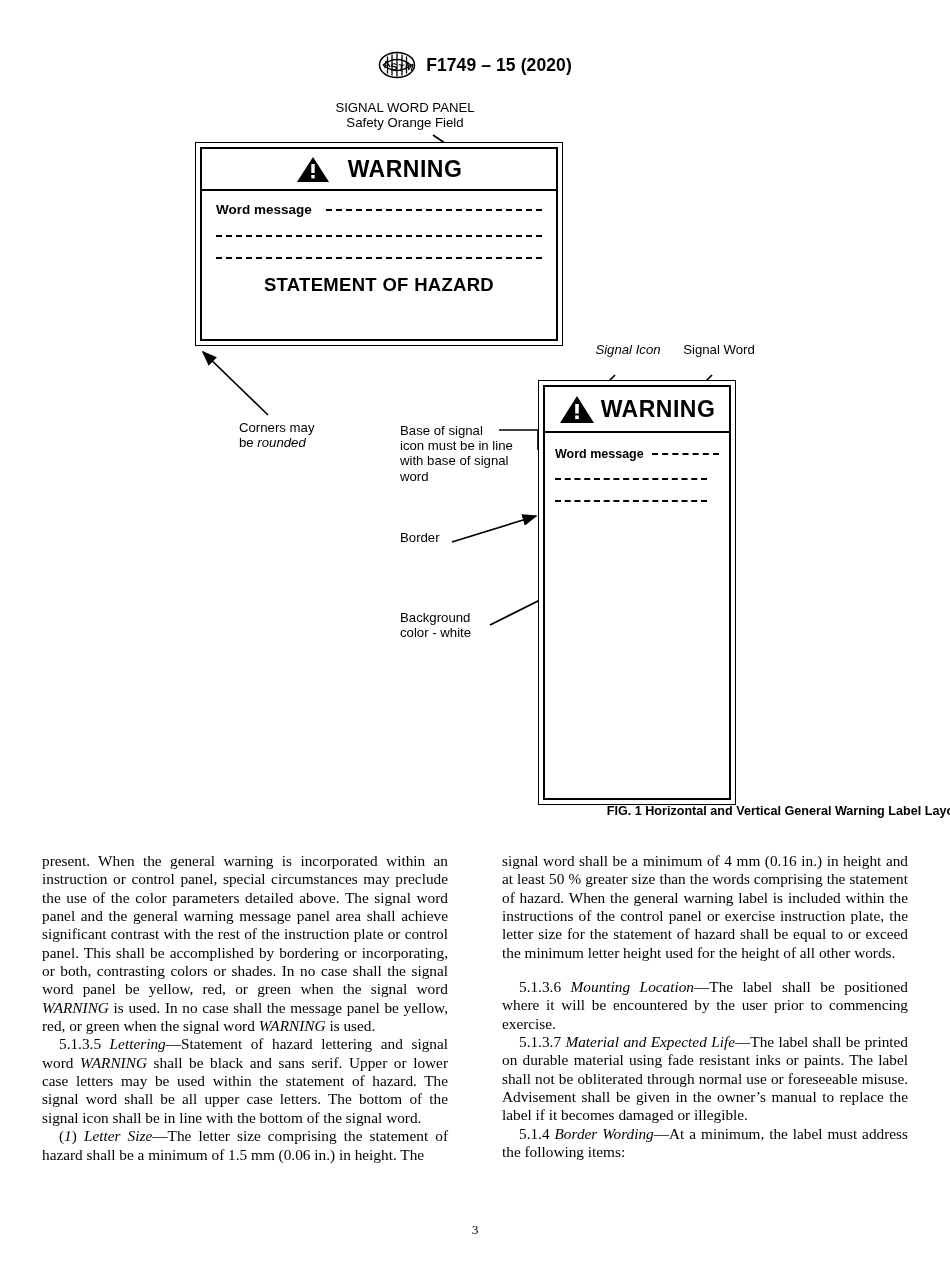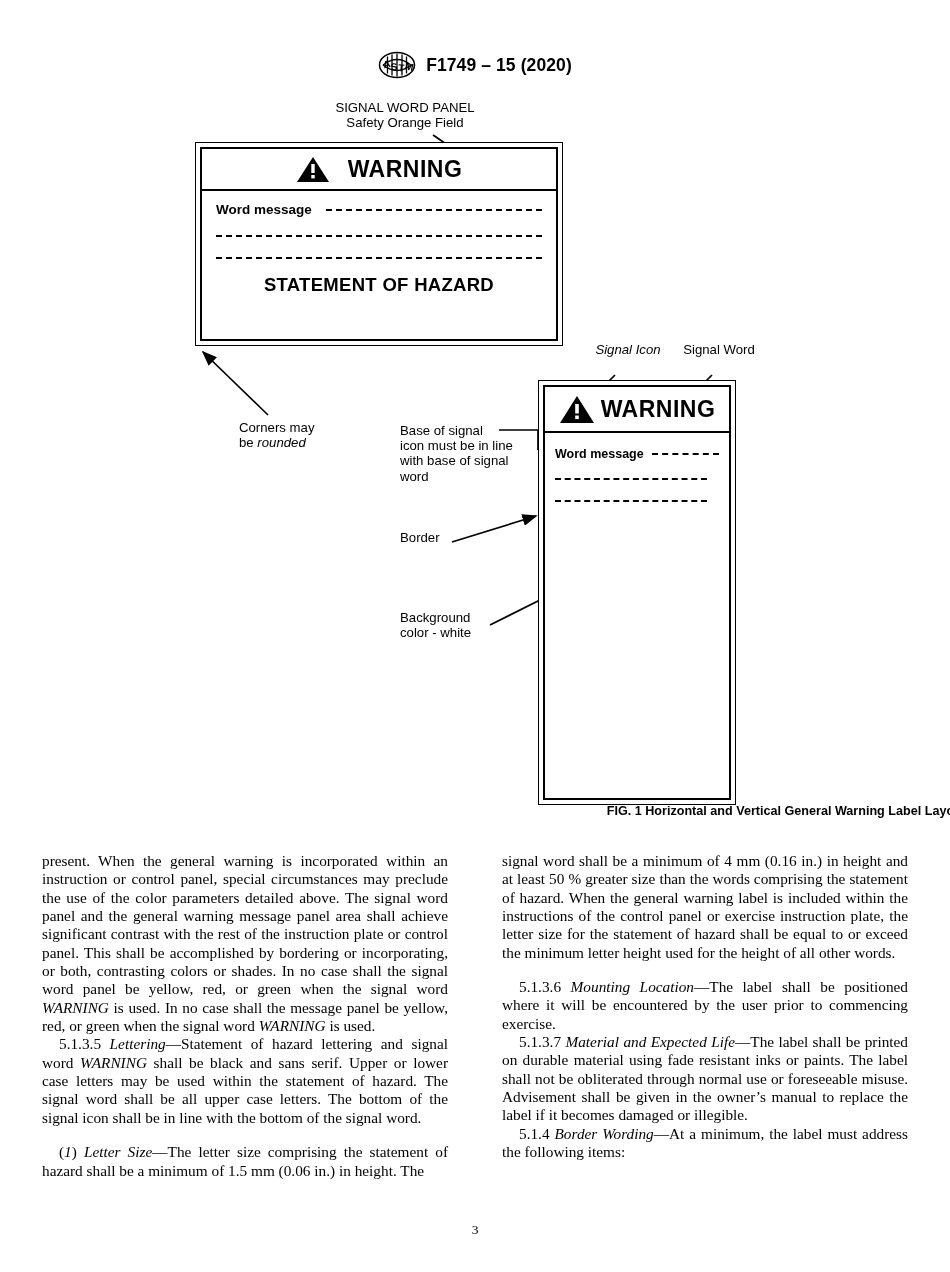--- a/index.html
+++ b/index.html
@@ -297,21 +297,21 @@
     </div>
   </div>
 </div>
 
 <div class="fig-caption">FIG. 1  Horizontal and Vertical General Warning Label Layout</div>
 
 <div class="columns">
   <div class="col" id="left-column">
       <p class="">present. When the general warning is incorporated within an instruction or control panel, special circumstances may preclude the use of the color parameters detailed above. The signal word panel and the general warning message panel area shall achieve significant contrast with the rest of the instruction plate or control panel. This shall be accomplished by bordering or incorporating, or both, contrasting colors or shades. In no case shall the signal word panel be yellow, red, or green when the signal word <i>WARNING</i> is used. In no case shall the message panel be yellow, red, or green when the signal word <i>WARNING</i> is used.</p>
       <p class="indent" style="margin-top: 0px;">5.1.3.5 <i>Lettering</i>—Statement of hazard lettering and signal word <i>WARNING</i> shall be black and sans serif. Upper or lower case letters may be used within the statement of hazard. The signal word shall be all upper case letters. The bottom of the signal icon shall be in line with the bottom of the signal word.</p>
-      <p class="indent" style="margin-top: 16px;">(<i>1</i>)  <i>Letter Size</i>—The letter size comprising the statement of hazard shall be a minimum of 1.5 mm (0.06 in.) in height. The</p>
+      <p class="indent" style="margin-top: 0px;">(<i>1</i>)  <i>Letter Size</i>—The letter size comprising the statement of hazard shall be a minimum of 1.5 mm (0.06 in.) in height. The</p>
     </div>
   <div class="col" id="right-column">
       <p class="">signal word shall be a minimum of 4 mm (0.16 in.) in height and at least 50 % greater size than the words comprising the statement of hazard. When the general warning label is included within the instructions of the control panel or exercise instruction plate, the letter size for the statement of hazard shall be equal to or exceed the minimum letter height used for the height of all other words.</p>
       <p class="indent" style="margin-top: 16px;">5.1.3.6 <i>Mounting Location</i>—The label shall be positioned where it will be encountered by the user prior to commencing exercise.</p>
       <p class="indent" style="margin-top: 0px;">5.1.3.7 <i>Material and Expected Life</i>—The label shall be printed on durable material using fade resistant inks or paints. The label shall not be obliterated through normal use or foreseeable misuse. Advisement shall be given in the owner’s manual to replace the label if it becomes damaged or illegible.</p>
       <p class="indent" style="margin-top: 0px;">5.1.4 <i>Border Wording</i>—At a minimum, the label must address the following items:</p>
     </div>
 </div>
 
 <div class="page-number">3</div>

